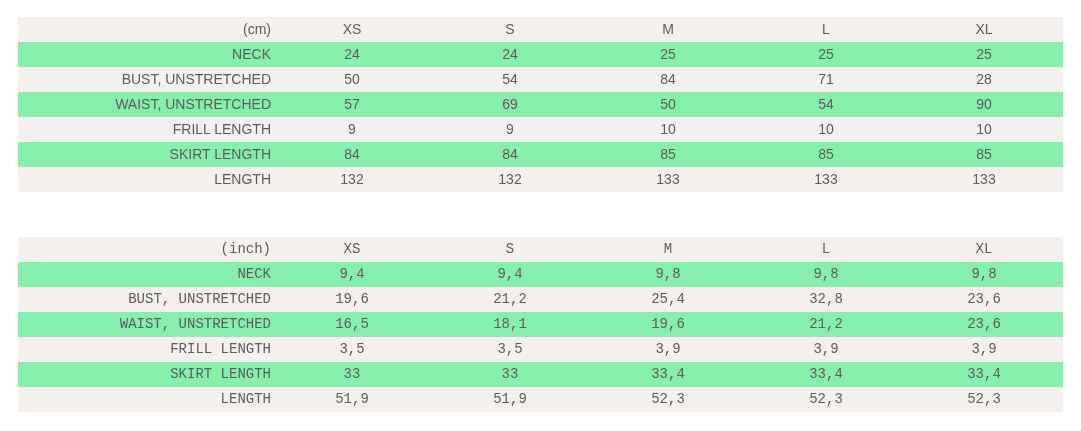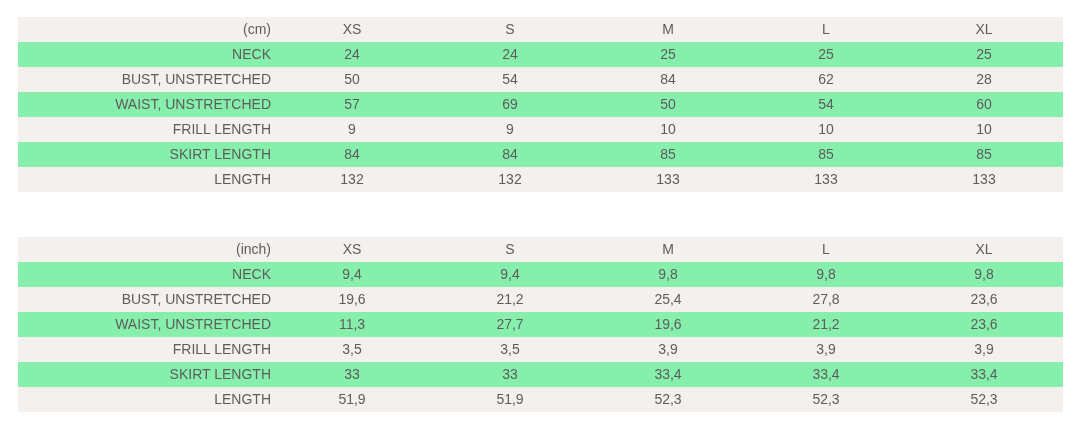--- a/index.html
+++ b/index.html
@@ -26,20 +26,21 @@
     border-collapse: collapse;
     table-layout: fixed;
     font-size: 14px;
     color: #5d5d5d;
   }
   .size-table.cm-table {
     margin-top: 17px;
   }
   .size-table.inch-table {
     margin-top: 45px;
+    font-family: Liberation Mono, monospace;
   }
   .size-table col.label-col { width: 255px; }
   .size-table col.size-col  { width: 158px; }
 
   .size-table th,
   .size-table td {
     height: 25px;
     padding: 0;
     line-height: 25px;
     font-weight: normal;
@@ -95,30 +96,30 @@
         <td class="value-cell">24</td>
         <td class="value-cell">25</td>
         <td class="value-cell">25</td>
         <td class="value-cell">25</td>
       </tr>
       <tr class="row-light">
         <td class="row-label">BUST, UNSTRETCHED</td>
         <td class="value-cell">50</td>
         <td class="value-cell">54</td>
         <td class="value-cell">84</td>
-        <td class="value-cell">62</td>
+        <td class="value-cell">71</td>
         <td class="value-cell">28</td>
       </tr>
       <tr class="row-dark">
         <td class="row-label">WAIST, UNSTRETCHED</td>
         <td class="value-cell">57</td>
         <td class="value-cell">69</td>
         <td class="value-cell">50</td>
         <td class="value-cell">54</td>
-        <td class="value-cell">60</td>
+        <td class="value-cell">90</td>
       </tr>
       <tr class="row-light">
         <td class="row-label">FRILL LENGTH</td>
         <td class="value-cell">9</td>
         <td class="value-cell">9</td>
         <td class="value-cell">10</td>
         <td class="value-cell">10</td>
         <td class="value-cell">10</td>
       </tr>
       <tr class="row-dark">
@@ -166,27 +167,27 @@
         <td class="value-cell">9,4</td>
         <td class="value-cell">9,8</td>
         <td class="value-cell">9,8</td>
         <td class="value-cell">9,8</td>
       </tr>
       <tr class="row-light">
         <td class="row-label">BUST, UNSTRETCHED</td>
         <td class="value-cell">19,6</td>
         <td class="value-cell">21,2</td>
         <td class="value-cell">25,4</td>
-        <td class="value-cell">27,8</td>
+        <td class="value-cell">32,8</td>
         <td class="value-cell">23,6</td>
       </tr>
       <tr class="row-dark">
         <td class="row-label">WAIST, UNSTRETCHED</td>
-        <td class="value-cell">11,3</td>
-        <td class="value-cell">27,7</td>
+        <td class="value-cell">16,5</td>
+        <td class="value-cell">18,1</td>
         <td class="value-cell">19,6</td>
         <td class="value-cell">21,2</td>
         <td class="value-cell">23,6</td>
       </tr>
       <tr class="row-light">
         <td class="row-label">FRILL LENGTH</td>
         <td class="value-cell">3,5</td>
         <td class="value-cell">3,5</td>
         <td class="value-cell">3,9</td>
         <td class="value-cell">3,9</td>

